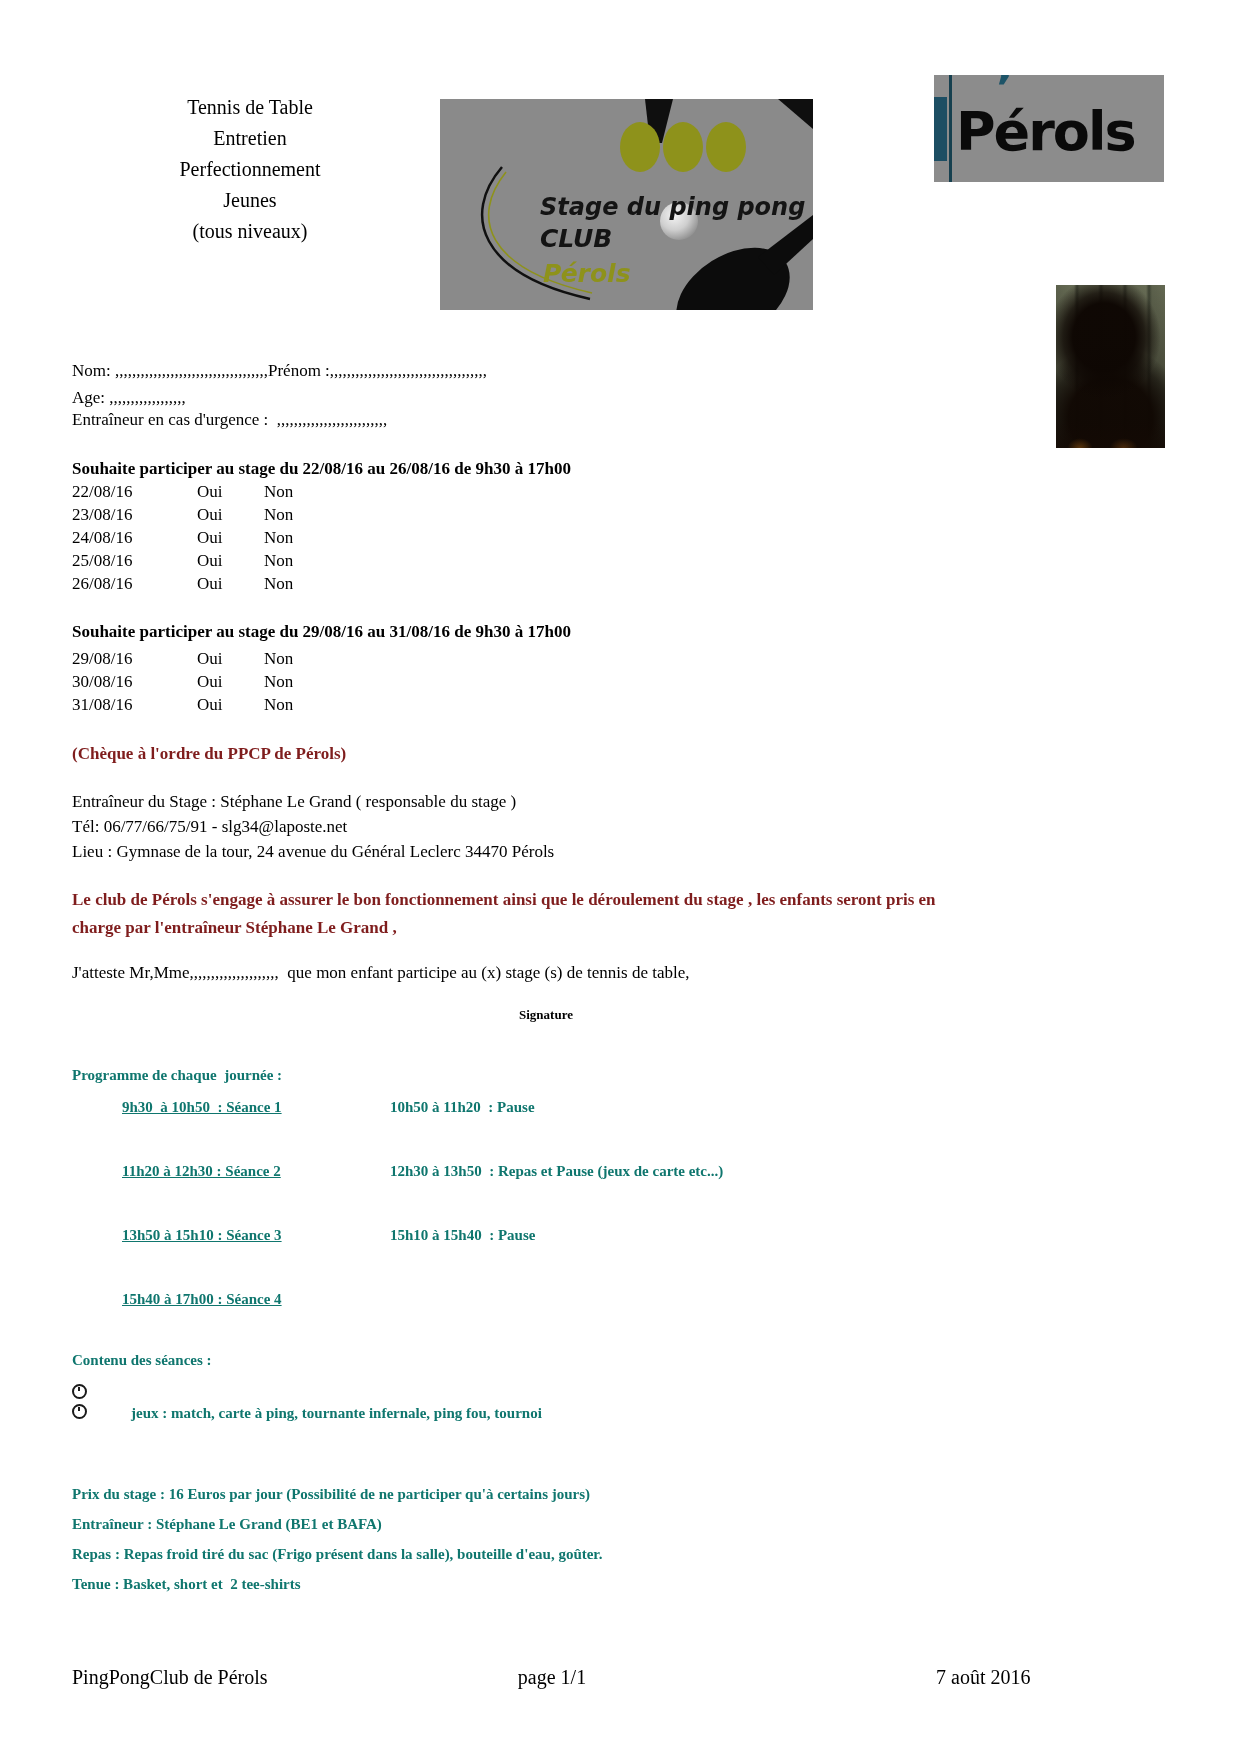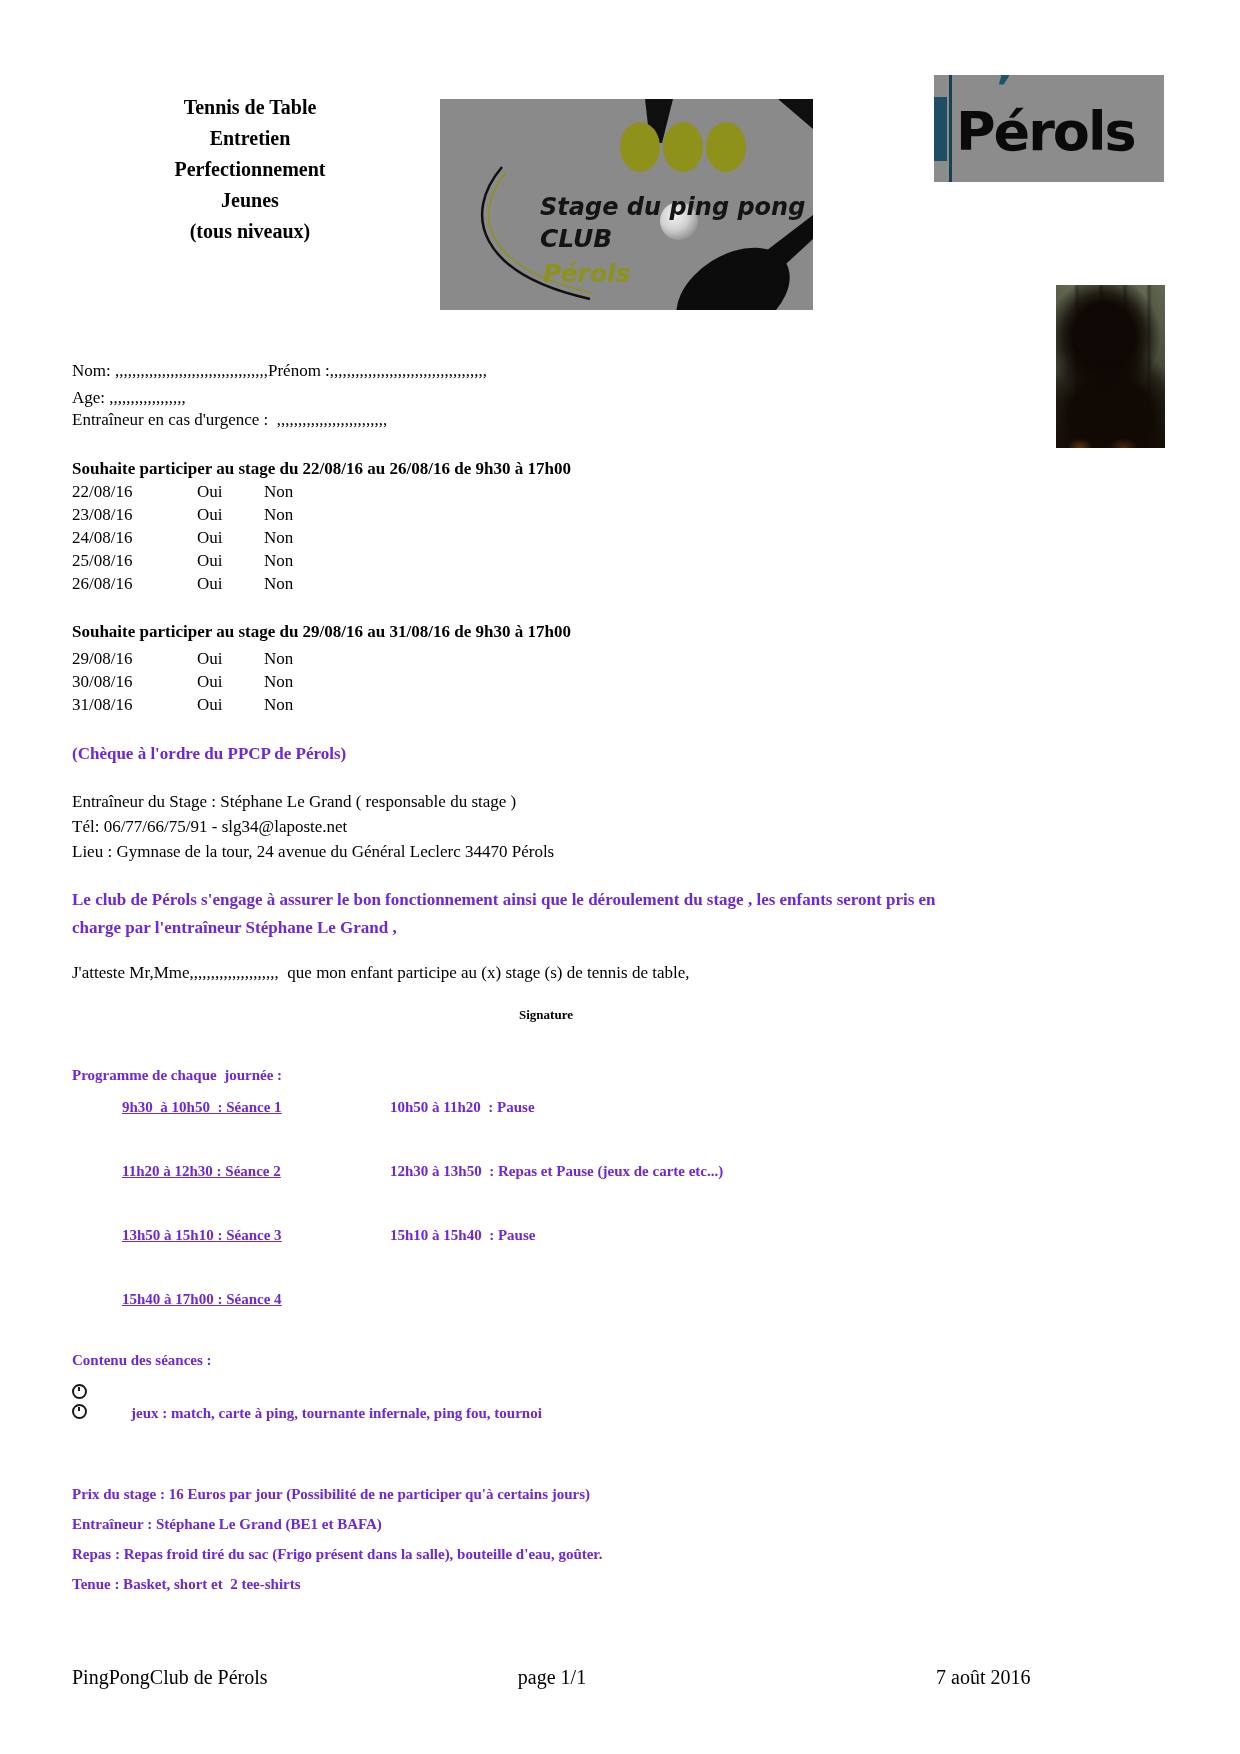--- a/index.html
+++ b/index.html
@@ -5,25 +5,25 @@
   html,body{margin:0;padding:0;background:#e8e8e8;}
   .page{
     position:relative; width:1240px; height:1754px; background:#ffffff;
     font-family:"Liberation Serif", serif; color:#000; overflow:hidden;
     margin:0 auto;
   }
   .abs{position:absolute;}
   .pre{white-space:pre-wrap;}
   .body17{font-size:17px; line-height:23px;}
   .b{font-weight:bold;}
-  .red{color:#6d28d9;}
+  .red{color:#7f1d1d;}
 
   
   .title-block{left:120px; top:92px; width:260px; text-align:center;
-    font-size:20px; font-weight:bold; line-height:31px;}
+    font-size:20px; font-weight:normal; line-height:31px;}
 
   
   .pp-logo{left:440px; top:99px; width:373px; height:211px; background:#8a8a8a; overflow:hidden;}
   .pp-logo svg{display:block;}
 
   
   .perols-logo{left:934px; top:75px; width:230px; height:107px; background:#8c8c8c; overflow:hidden;}
   .perols-bar{position:absolute; left:0; top:22px; width:13px; height:64px; background:#1d4e63;}
   .perols-line{position:absolute; left:15px; top:0; width:3px; height:107px; background:#16404f;}
   .perols-text{position:absolute; left:22px; top:22px; font-family:"DejaVu Sans", sans-serif;
@@ -60,21 +60,21 @@
   .col-date{display:inline-block; width:125px;}
   .col-oui{display:inline-block; width:67px;}
 
   .cheque{left:72px; top:742px;}
   .trainer{left:72px; top:789px; line-height:25px;}
   .commit{left:72px; top:886px; width:1120px; line-height:28px;}
   .attest{left:72px; top:961px; width:1120px;}
   .signature{left:0px; top:1007px; width:1092px; text-align:center; font-size:13px;}
 
   .prog-head{left:72px; top:1066px;}
-  .prog15{font-size:15px; line-height:19px; font-weight:bold; color:#6d28d9;}
+  .prog15{font-size:15px; line-height:19px; font-weight:bold; color:#0f766e;}
   .prog-row{position:absolute; left:72px; width:1100px;}
   .prog-left{display:inline-block; margin-left:50px;text-decoration:underline;}
   .prog-right{position:absolute; left:318px; top:0;font-family:Liberation Serif, serif;}
   .pr1{top:1098px;} .pr2{top:1162px;} .pr3{top:1226px;} .pr4{top:1290px;}
 
   .contenu-head{left:72px; top:1351px;}
   .bullets{left:72px; top:1383px; width:1115px;}
   .bullet-item{line-height:20px;}
   .clock{display:inline-block; width:11px; height:11px; border:2px solid #1a1a1a;
     border-radius:50%; position:relative; top:1px; vertical-align:baseline;}

